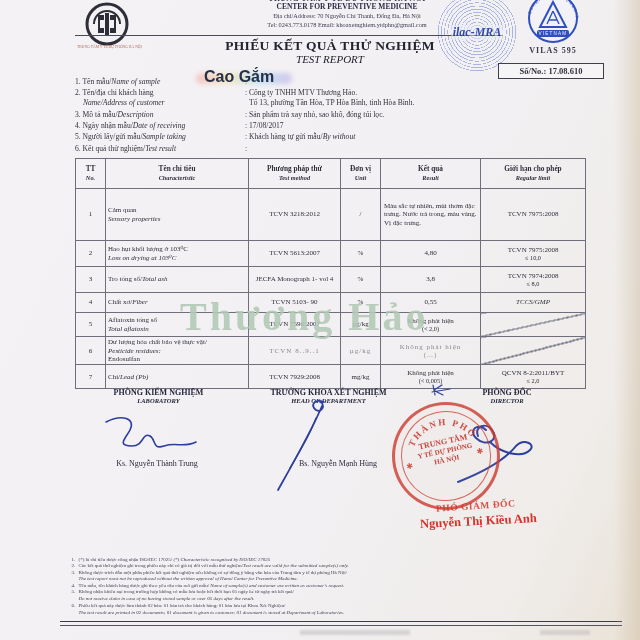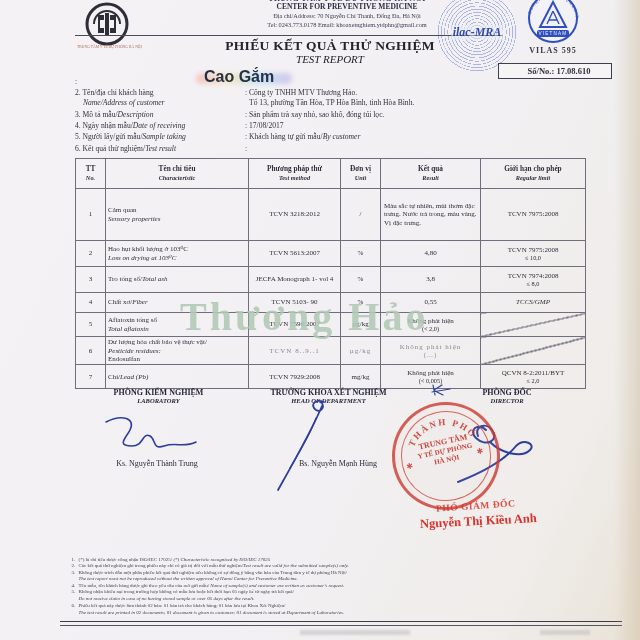--- a/index.html
+++ b/index.html
@@ -14,21 +14,21 @@
   .i{font-style:italic;}
   
   .orgvn{left:232px;top:-6px;width:230px;height:7px;overflow:hidden;font-size:8px;font-weight:bold;letter-spacing:.4px;color:#3a3a55;}
   .orgen{left:232px;top:2px;width:230px;font-size:7.5px;font-weight:bold;color:#2c2c44;}
   .addr{left:222px;top:12px;width:250px;font-size:6.3px;color:#3c3c52;}
   .contact{left:222px;top:21px;width:250px;font-size:6.3px;color:#3c3c52;}
   .hr-header{left:75px;top:35px;width:428px;height:0;border-top:1.2px solid #4a4a58;}
   .title-vn{left:150px;top:38px;width:360px;font-size:13.5px;font-weight:bold;letter-spacing:.3px;color:#23232e;}
   .title-en{left:150px;top:53px;width:360px;font-size:11px;font-weight:normal;font-style:italic;color:#23232e;}
   .no-box{left:498px;top:63px;width:104px;height:14px;border:1px solid #3e3e4c;font-size:8.5px;font-weight:bold;
-          display:flex;align-items:center;justify-content:center;background:rgba(255,255,255,.35);padding-left:8px;}
+          display:flex;align-items:center;justify-content:center;background:rgba(255,255,255,.35);}
   .logo-cap{left:58px;top:45px;width:100px;font-size:6px;transform:scale(.62);transform-origin:top center;color:#b06a5a;text-align:center;white-space:nowrap;}
   
   .ilac{left:437px;top:-8px;width:80px;height:80px;border-radius:50%;
         background:repeating-radial-gradient(circle at 50% 50%,rgba(42,80,190,.4) 0 .8px,rgba(42,80,190,0) .8px 3.2px);
         display:flex;align-items:center;justify-content:center;opacity:.9;}
   .ilac span{font-size:12px;font-weight:bold;font-style:italic;color:#1f39a6;background:rgba(235,238,248,.55);padding:0 2px;}
   .vilas{left:518px;top:46px;width:70px;font-size:8px;font-weight:bold;letter-spacing:1px;color:#3a3a48;}
   
   .info{left:75px;top:77px;width:450px;font-size:7.6px;line-height:1.3;}
   .inf-row{display:flex;margin-bottom:1.5px;}
@@ -124,37 +124,38 @@
     <text x="34" y="42.4" font-size="4.6" fill="#f0f2fa" text-anchor="middle" font-family="Liberation Sans, sans-serif" letter-spacing="1.2">VIETNAM</text>
   </svg>
   <div class="abs vilas c">VILAS 595</div>
 
   <div class="abs no-box">
     <span>Số/No.: 17.08.610</span>
   </div>
 
   <div class="abs info">
     <div class="inf-row">
+      <div class="inf-label"><span>1. Tên mẫu/</span><span class="i">Name of sample</span></div>
       <div class="inf-val">:</div>
     </div>
     <div class="inf-row">
       <div class="inf-label"><span>2. Tên/địa chỉ khách hàng</span><span class="i" style="display:block;padding-left:8px;">Name/Address of customer</span></div>
       <div class="inf-val"><span>: Công ty TNHH MTV Thương Hảo.</span><span style="display:block;padding-left:4px;">Tổ 13, phường Tân Hòa, TP Hòa Bình, tỉnh Hòa Bình.</span></div>
     </div>
     <div class="inf-row">
       <div class="inf-label"><span>3. Mô tả mẫu/</span><span class="i">Description</span></div>
       <div class="inf-val">: Sản phẩm trà xay nhỏ, sao khô, đóng túi lọc.</div>
     </div>
     <div class="inf-row">
       <div class="inf-label"><span>4. Ngày nhận mẫu/</span><span class="i">Date of receiving</span></div>
       <div class="inf-val">: 17/08/2017</div>
     </div>
     <div class="inf-row">
       <div class="inf-label"><span>5. Người lấy/gửi mẫu/</span><span class="i">Sample taking</span></div>
-      <div class="inf-val"><span>: Khách hàng tự gửi mẫu/</span><span class="i">By customer</span></div>
+      <div class="inf-val"><span>: Khách hàng tự gửi mẫu/</span><span class="i">By without</span></div>
     </div>
     <div class="inf-row">
       <div class="inf-label"><span>6. Kết quả thử nghiệm/</span><span class="i">Test result</span></div>
       <div class="inf-val">:</div>
     </div>
   </div>
 
   <div class="abs rainbow"></div>
   <div class="abs product">Cao Gắm</div>
 

